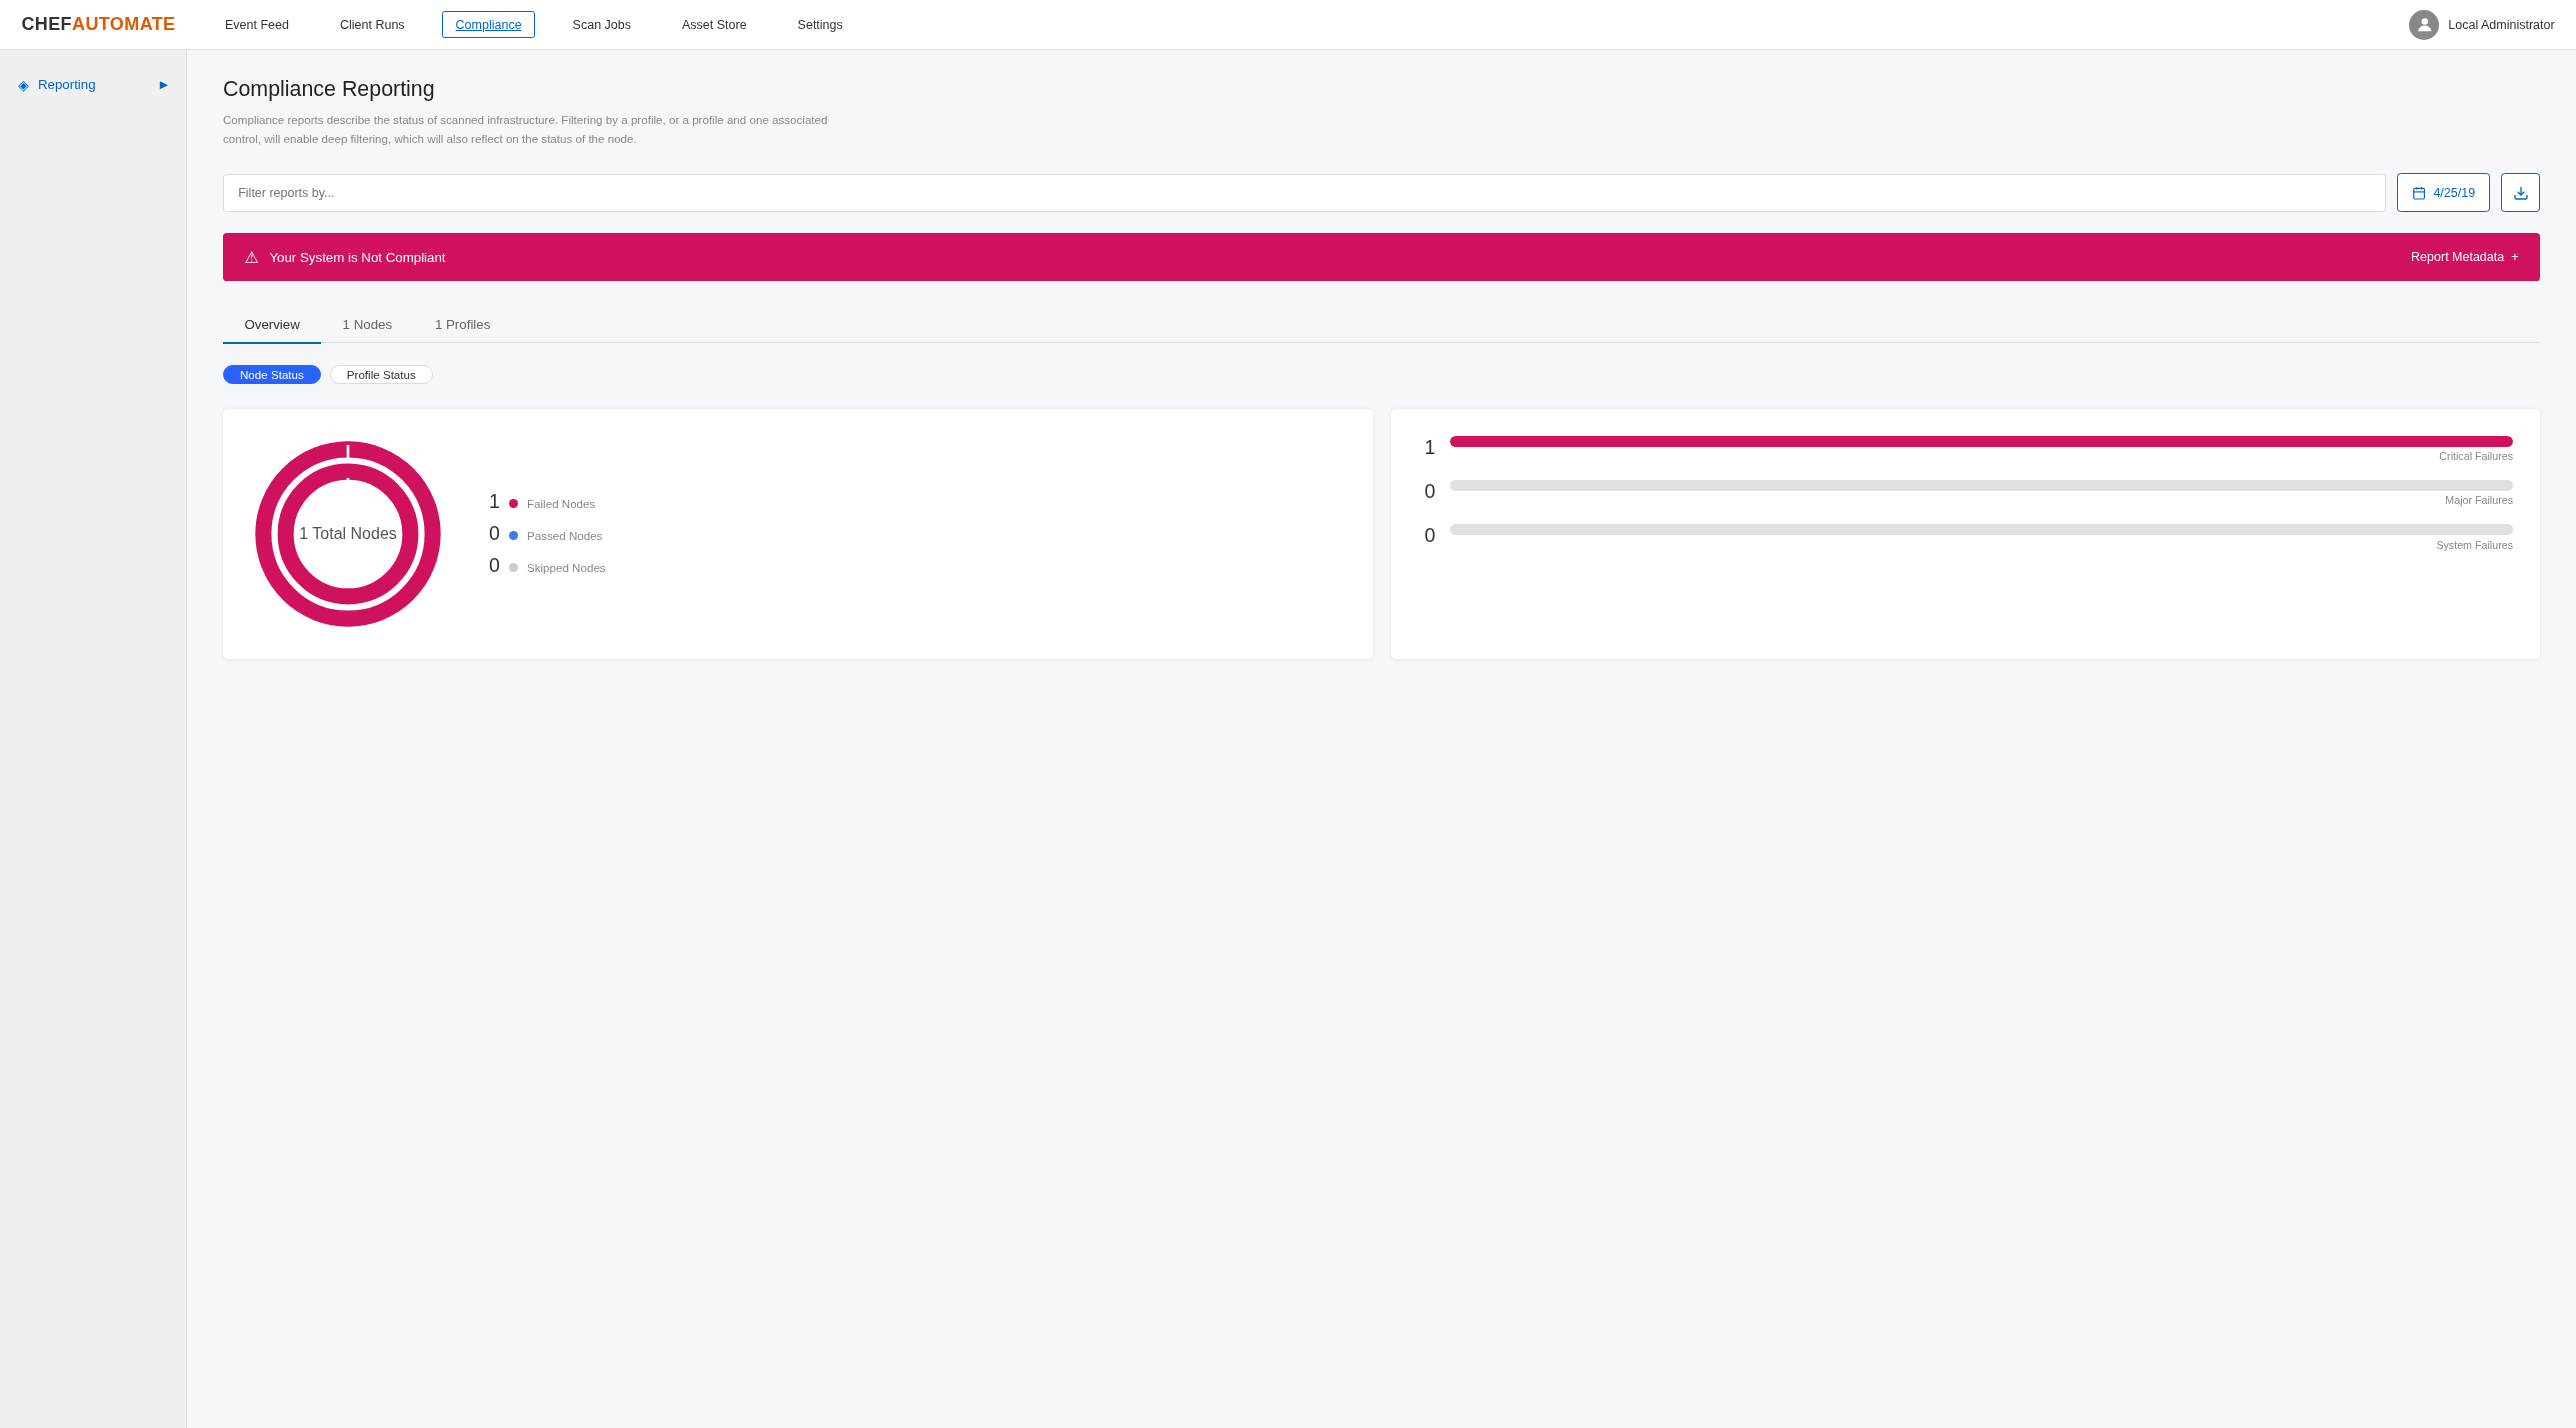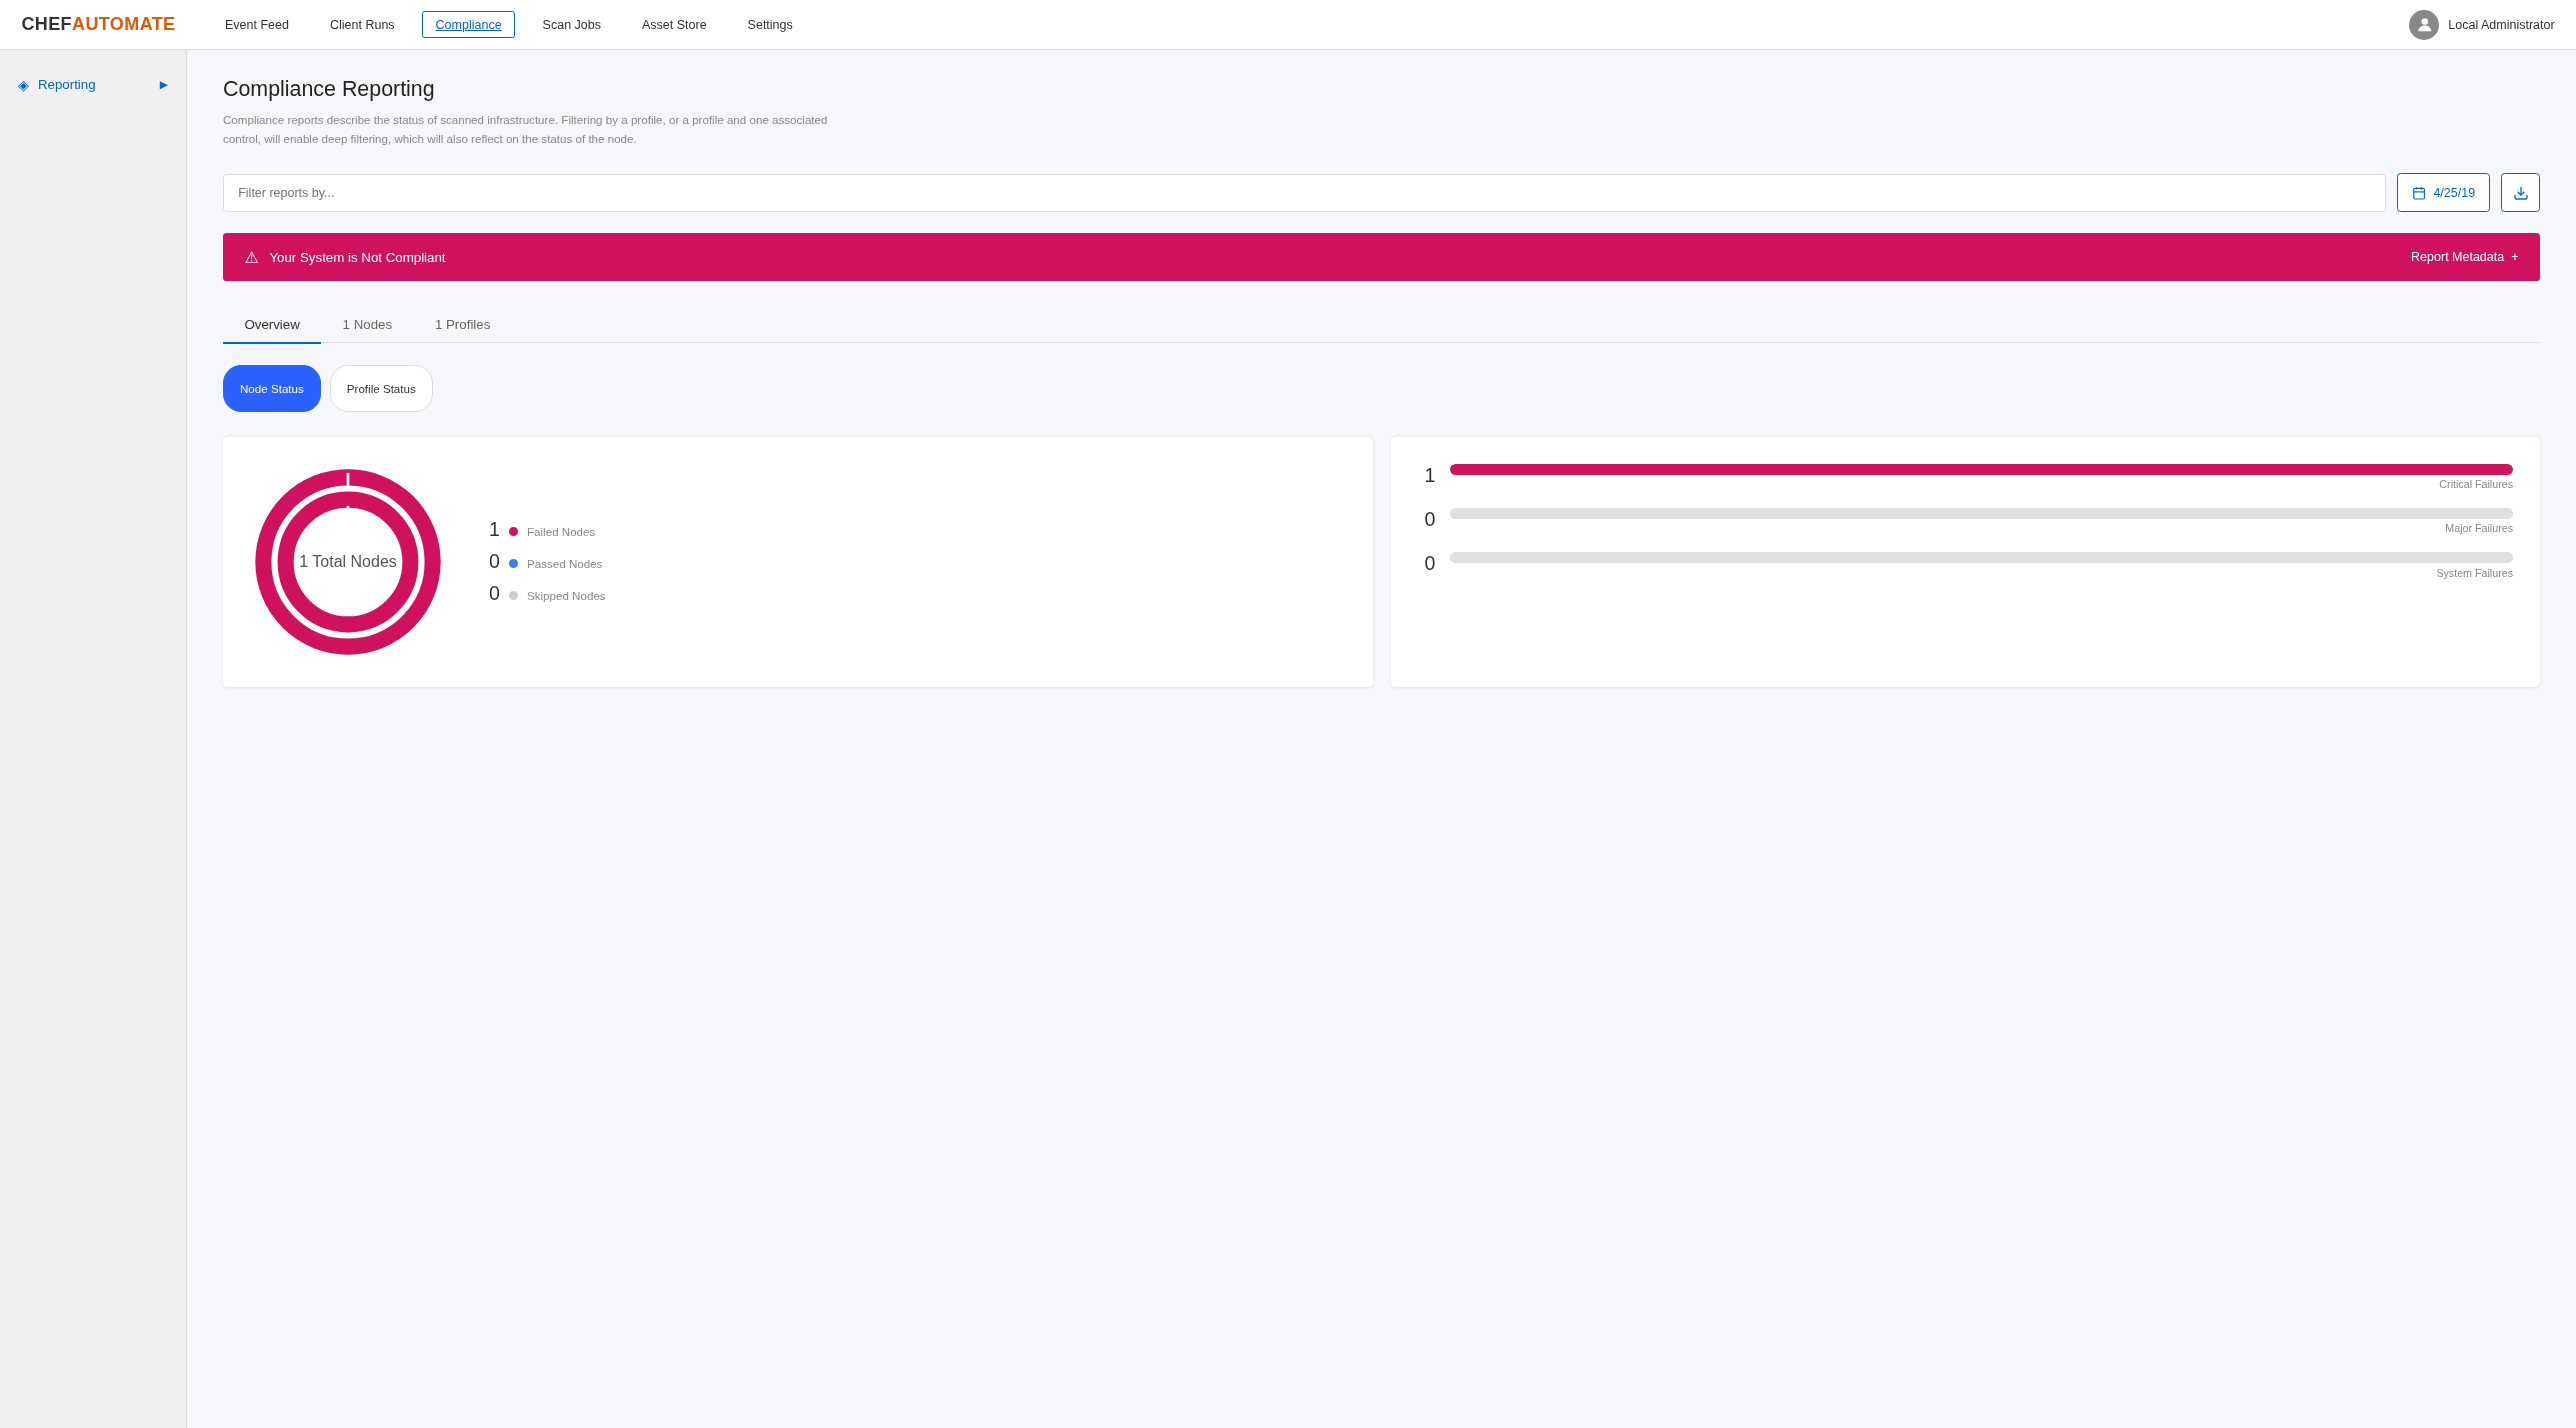--- a/index.html
+++ b/index.html
@@ -22,21 +22,21 @@
       margin-right: 36px;
       font-size: 18px;
       font-weight: bold;
       letter-spacing: 0.4px;
     }
     .logo-chef { color: #333; font-weight: 900; text-transform: uppercase; }
     .logo-automate { color: #e05a00; font-weight: 900; text-transform: uppercase; }
     .nav-links {
       display: flex;
       align-items: center;
-      gap: 14px;
+      gap: 24px;
       flex: 1;
     }
     .nav-link {
       padding: 5.3px 12.5px;
       font-size: 12.5px;
       color: #333;
       cursor: pointer;
       border: 1.8px solid transparent;
       border-radius: 2.7px;
       text-decoration: none;
@@ -216,21 +216,21 @@
     }
 
     
     .status-toggle {
       display: flex;
       align-items: center;
       gap: 9px;
       margin-bottom: 25px;
     }
     .status-btn {
-      padding: 16px 16px;
+      padding: 2px 16px;
       border-radius: 18px;
       font-size: 11.6px;
       cursor: pointer;
       border: 0.9px solid #ddd;
       background: #fff;
       color: #333;
     }
     .status-btn.active {
       background: #2962ff;
       color: #fff;

